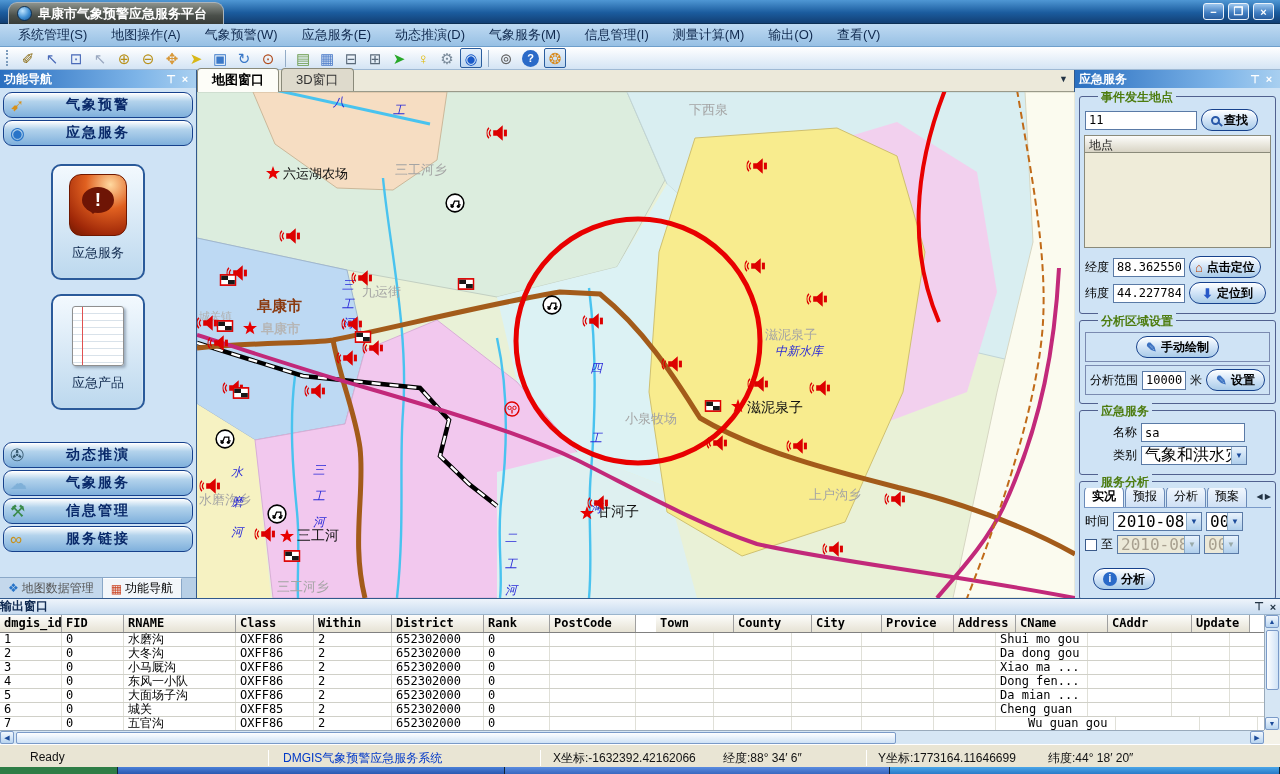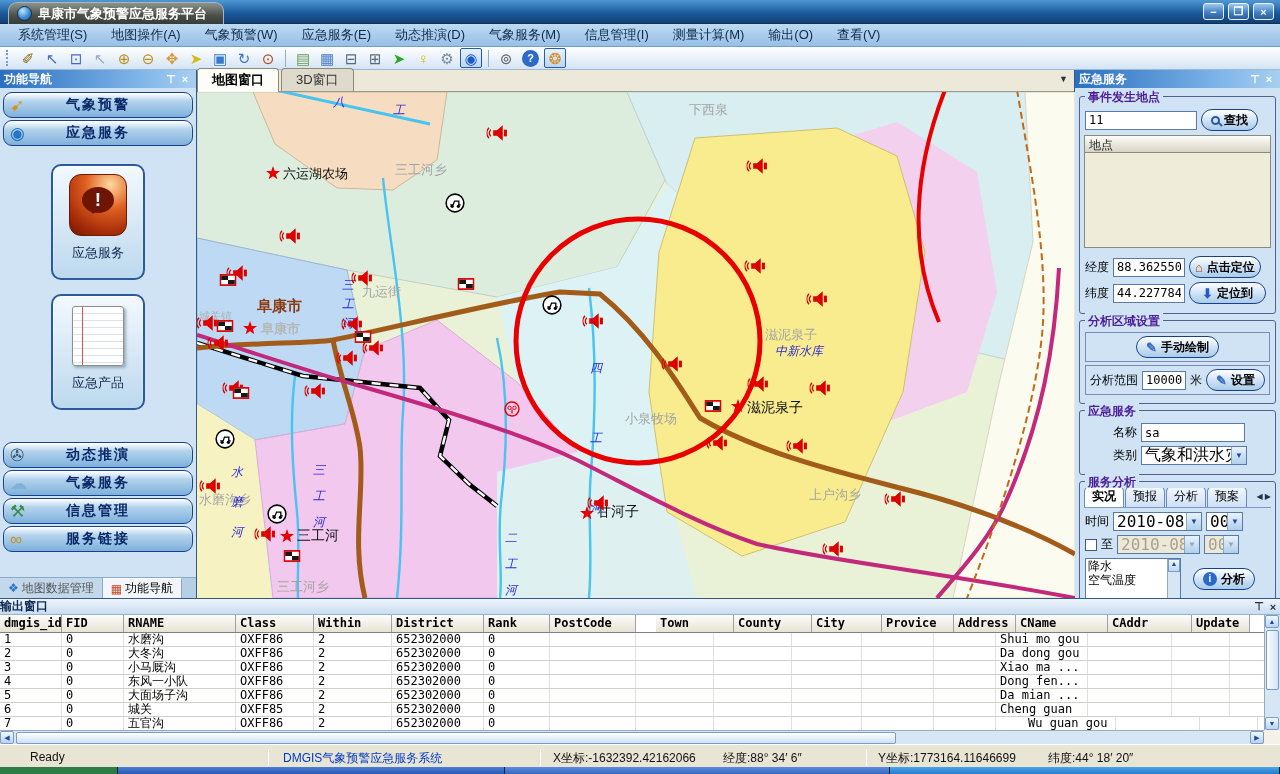--- a/index.html
+++ b/index.html
@@ -83,21 +83,21 @@
   .ml-town-lg{fill:#101010;font-size:14px;}
   .ml-city{fill:#8a3a10;font-size:15px;font-weight:bold;}
   .ml-city-gray{fill:#b6b6b6;font-size:13px;font-weight:bold;}
   .ml-water{fill:#2828d8;font-size:12px;font-style:italic;}
 
   
   #rightpanel{position:absolute;left:1075px;top:70px;width:205px;height:528px;background:#cfe3f5;
     display:flex;flex-direction:column;font-size:12px;}
   #rpbody{flex:1;padding:2px 3px;overflow:hidden;}
   .grp{border:1px solid #51618f;border-radius:3px;margin:6px 1px 4px;padding:8px 4px 5px;position:relative;}
-  .leg{position:absolute;top:-8px;left:5px;background:#cfe3f5;padding:0 3px;font-weight:bold;color:#4c1d95;text-align:right;}
+  .leg{position:absolute;top:-8px;left:18px;background:#cfe3f5;padding:0 3px;font-weight:bold;color:#4d7c0f;text-align:right;}
   .row{display:flex;align-items:center;gap:4px;margin:4px 1px;}
   .inp{border:1px solid #5a7aa6;background:#fff;font-size:12px;height:19px;padding:0 3px;
     font-family:"DejaVu Sans Mono",monospace;}
   .xpb{display:inline-flex;align-items:center;justify-content:center;gap:4px;height:22px;padding:0 9px;
     border:1px solid #16418c;border-radius:11px;font-size:12px;font-weight:bold;color:#000;
     background:linear-gradient(#feffff,#d5e6f8 45%,#a9cbe8);box-shadow:inset 0 1px 1px #fff;white-space:nowrap;}
   .bico{font-size:13px;line-height:1;}
   .mag{width:9px;height:9px;border:2px solid #2858a8;border-radius:50%;position:relative;display:inline-block;}
   .mag::after{content:"";position:absolute;width:6px;height:2px;background:#2858a8;transform:rotate(45deg);
     right:-5px;bottom:-2px;}
@@ -509,29 +509,20 @@
           <span class="sel dis">
             <span class="v" style="width:66px">2010-08-13</span>
             <span class="db">▼</span>
           </span>
           <span class="sel dis">
             <span class="v" style="width:18px">00</span>
             <span class="db">▼</span>
           </span>
         </div>
         <div class="row" style="align-items:flex-start">
-          <div class="rlistwrap">
-            <div id="rlist">
-                <div class="ritem">降水</div>
-                <div class="ritem">空气温度</div>
-              </div>
-            <div class="rlsb">
-              <div class="ar">▲</div>
-            </div>
-          </div>
           <button class="xpb" style="margin:10px 0 0 8px">
             <span class="bico round" style="color:#fff;background:#2a6ac8;border-radius:50%;width:14px;height:14px;display:inline-flex;align-items:center;justify-content:center;font-size:10px">i</span>
             <span>分析</span>
           </button>
         </div>
       </div>
     </div>
   </div>
 
   <div id="output">

